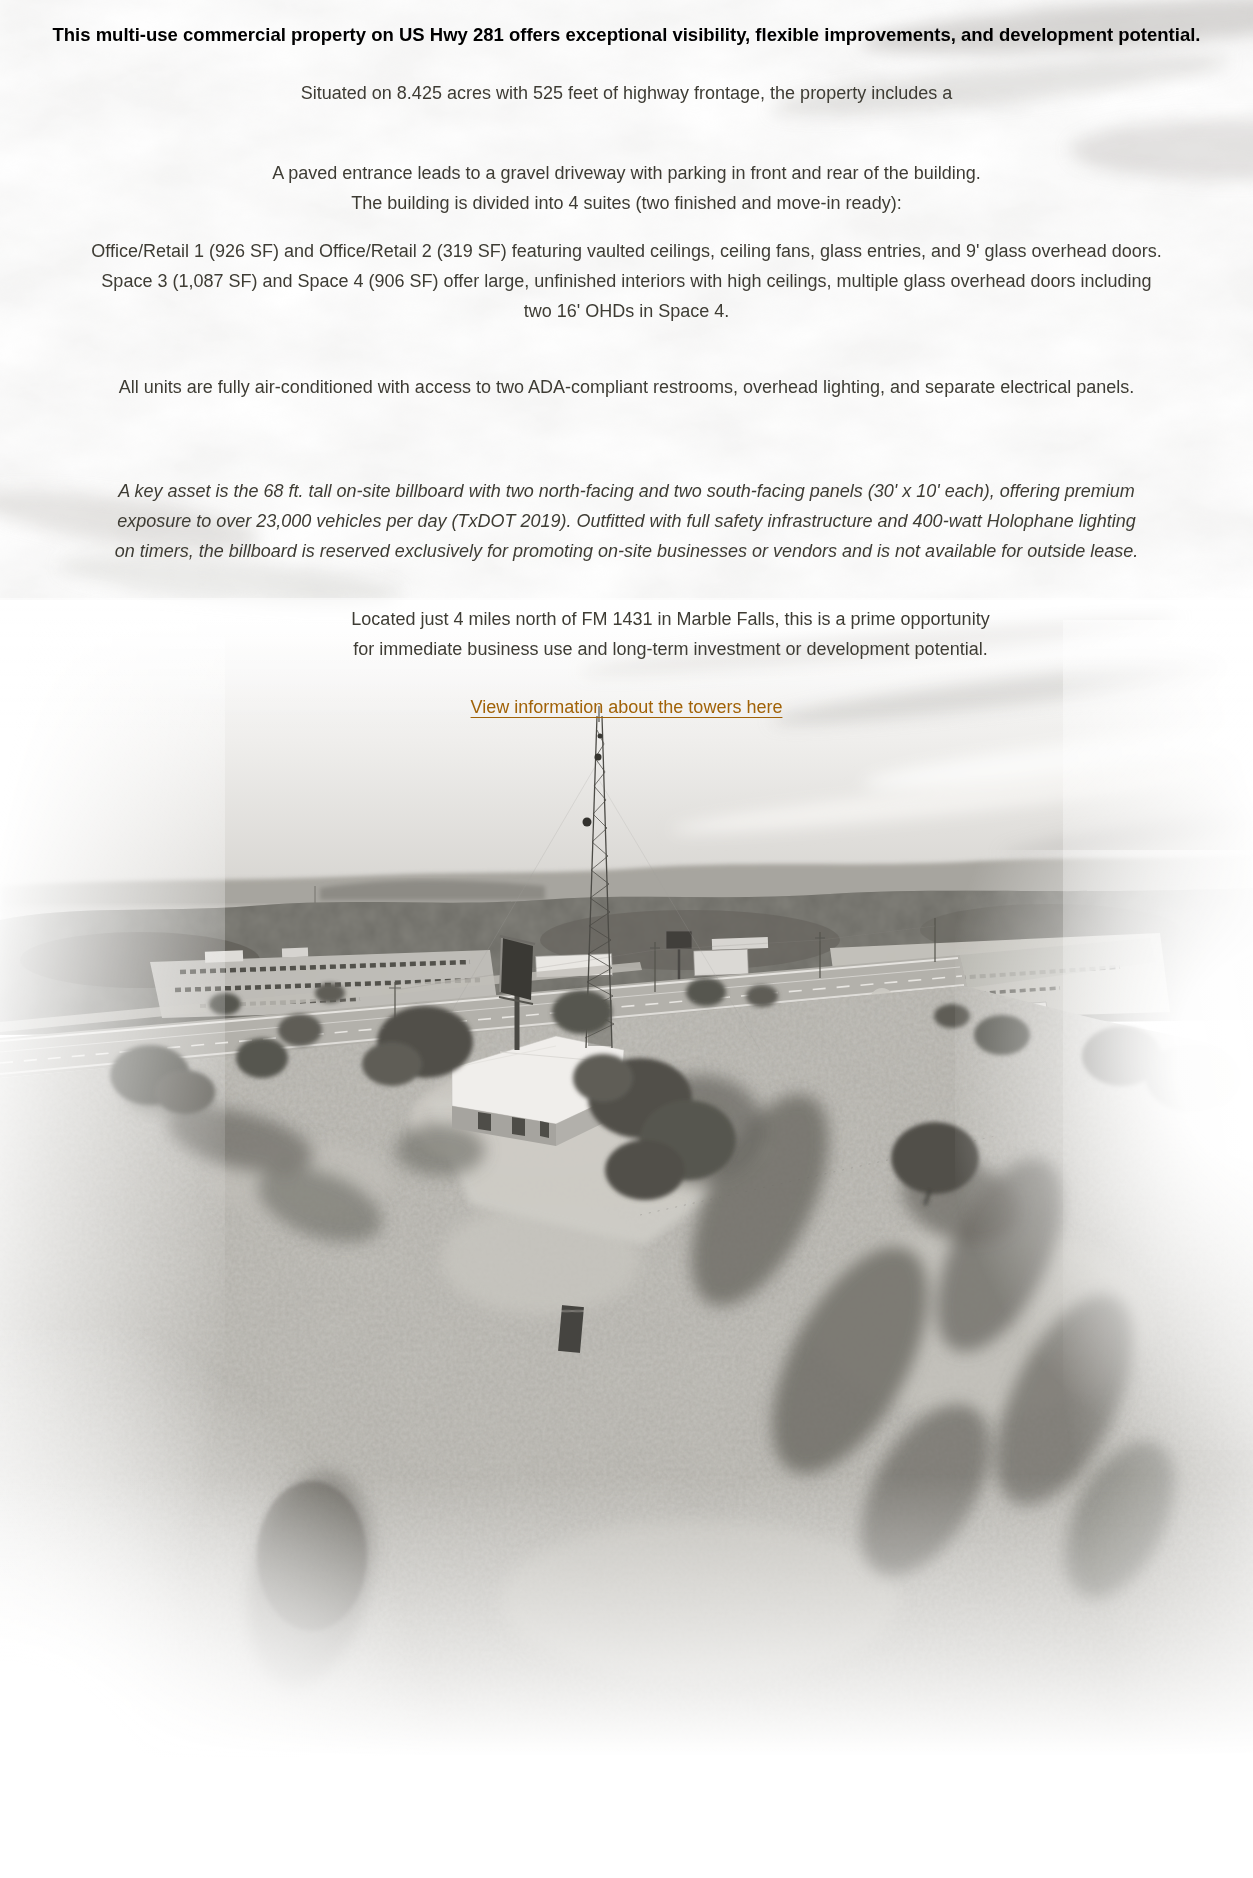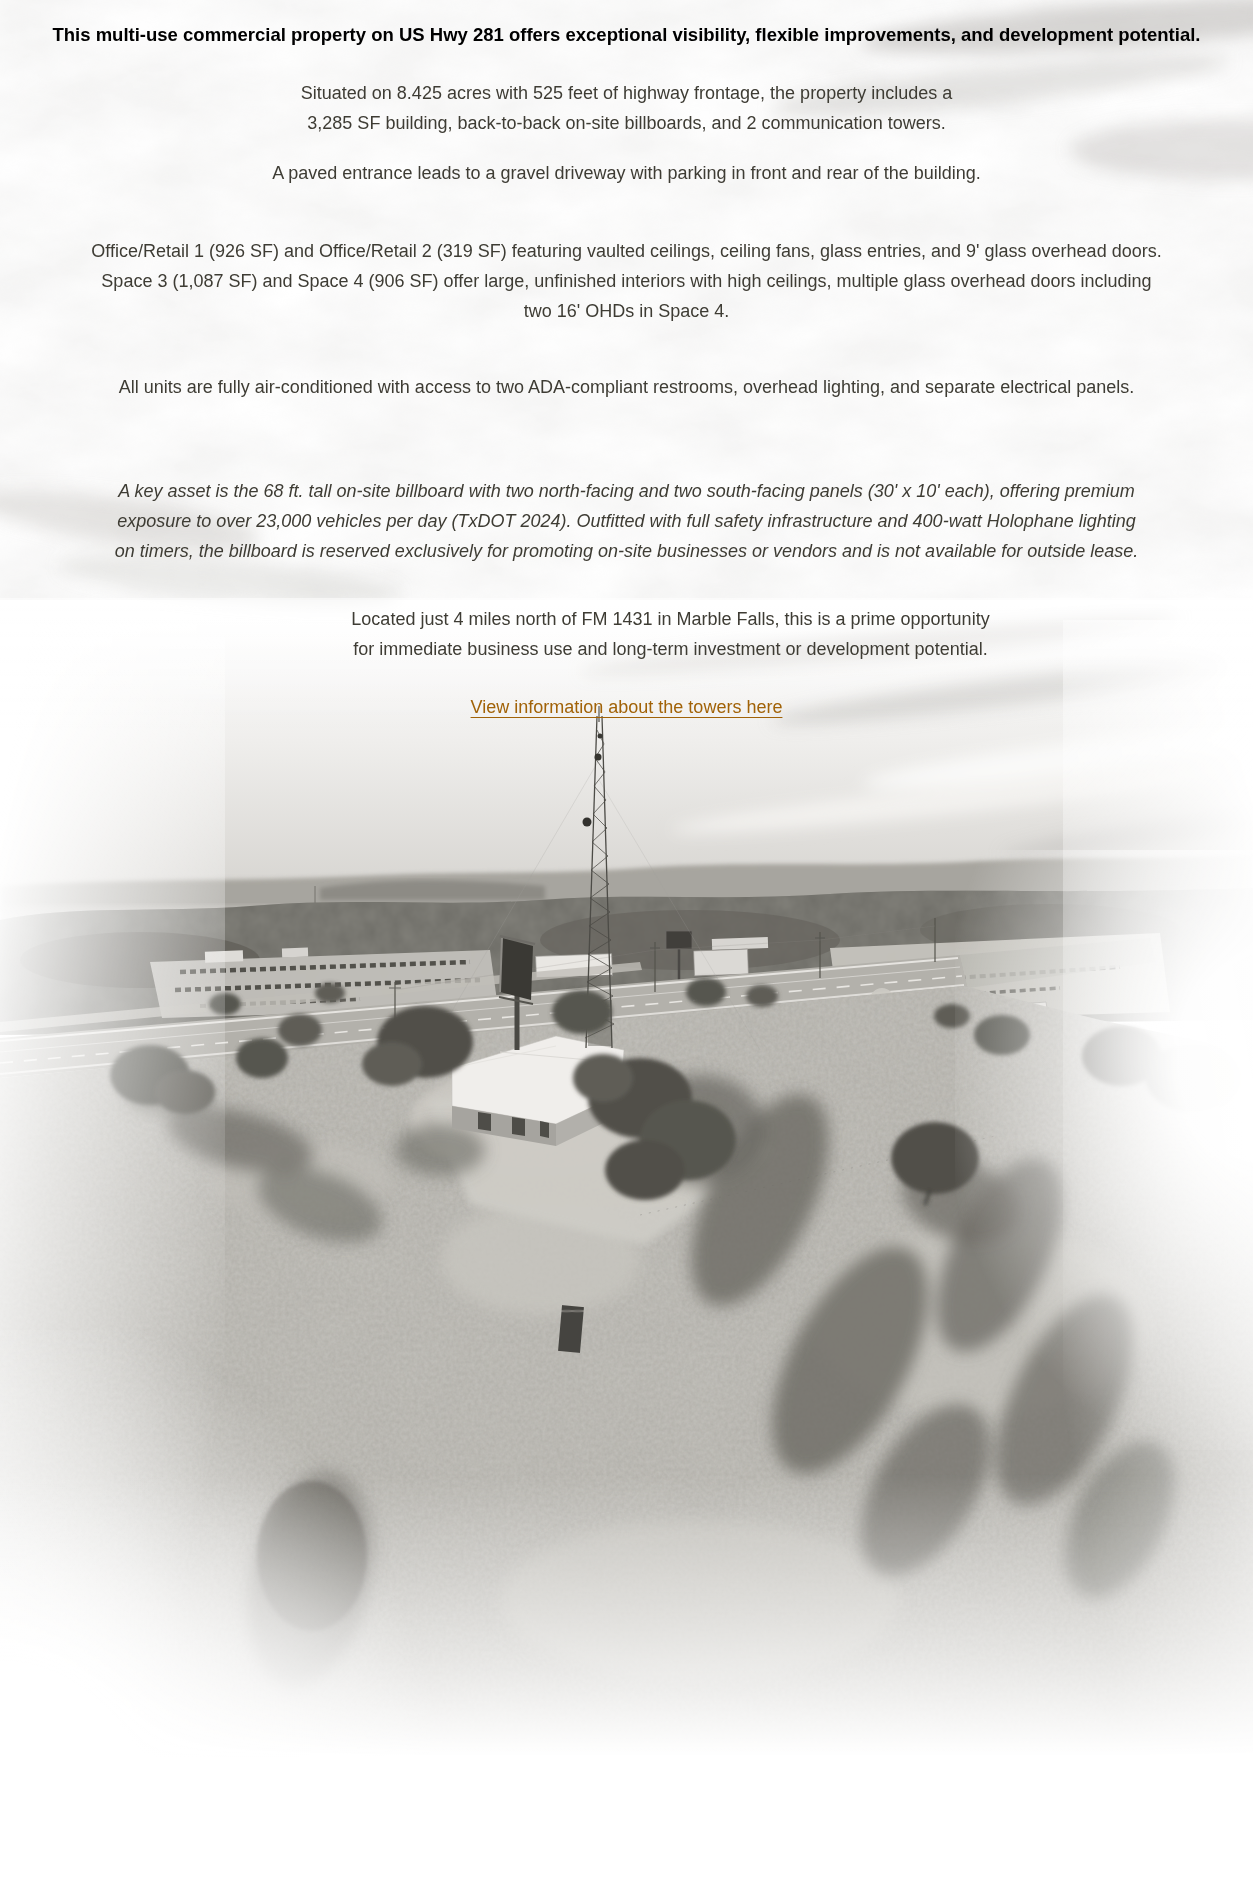--- a/index.html
+++ b/index.html
@@ -259,40 +259,40 @@
   <div class="vig vig-bl"></div>
   <div class="vig vig-bottom"></div>
   <div class="vig vig-topfade"></div>
 
   <div class="txt headline">
     <div class="ln">This multi-use commercial property on US Hwy 281 offers exceptional visibility, flexible improvements, and development potential.</div>
   </div>
 
   <div class="txt p2">
     <div class="ln">Situated on 8.425 acres with 525 feet of highway frontage, the property includes a</div>
-    <div class="ln">3,285 SF building, back-to-back on-site billboards, and 2 communication towers.</div>
   </div>
 
   <div class="txt p3">
     <div class="ln">A paved entrance leads to a gravel driveway with parking in front and rear of the building.</div>
+    <div class="ln">The building is divided into 4 suites (two finished and move-in ready):</div>
   </div>
 
   <div class="txt p4">
     <div class="ln">Office/Retail 1 (926 SF) and Office/Retail 2 (319 SF) featuring vaulted ceilings, ceiling fans, glass entries, and 9' glass overhead doors.</div>
     <div class="ln">Space 3 (1,087 SF) and Space 4 (906 SF) offer large, unfinished interiors with high ceilings, multiple glass overhead doors including</div>
     <div class="ln">two 16' OHDs in Space 4.</div>
   </div>
 
   <div class="txt p5">
     <div class="ln">All units are fully air-conditioned with access to two ADA-compliant restrooms, overhead lighting, and separate electrical panels.</div>
   </div>
 
   <div class="txt p6">
     <div class="ln">A key asset is the 68 ft. tall on-site billboard with two north-facing and two south-facing panels (30' x 10' each), offering premium</div>
-    <div class="ln">exposure to over 23,000 vehicles per day (TxDOT 2024). Outfitted with full safety infrastructure and 400-watt Holophane lighting</div>
+    <div class="ln">exposure to over 23,000 vehicles per day (TxDOT 2019). Outfitted with full safety infrastructure and 400-watt Holophane lighting</div>
     <div class="ln">on timers, the billboard is reserved exclusively for promoting on-site businesses or vendors and is not available for outside lease.</div>
   </div>
 
   <div class="txt p7">
     <div class="ln">Located just 4 miles north of FM 1431 in Marble Falls, this is a prime opportunity</div>
     <div class="ln">for immediate business use and long-term investment or development potential.</div>
   </div>
 
   <div class="txt linkwrap">
     <a>View information about the towers here</a>

